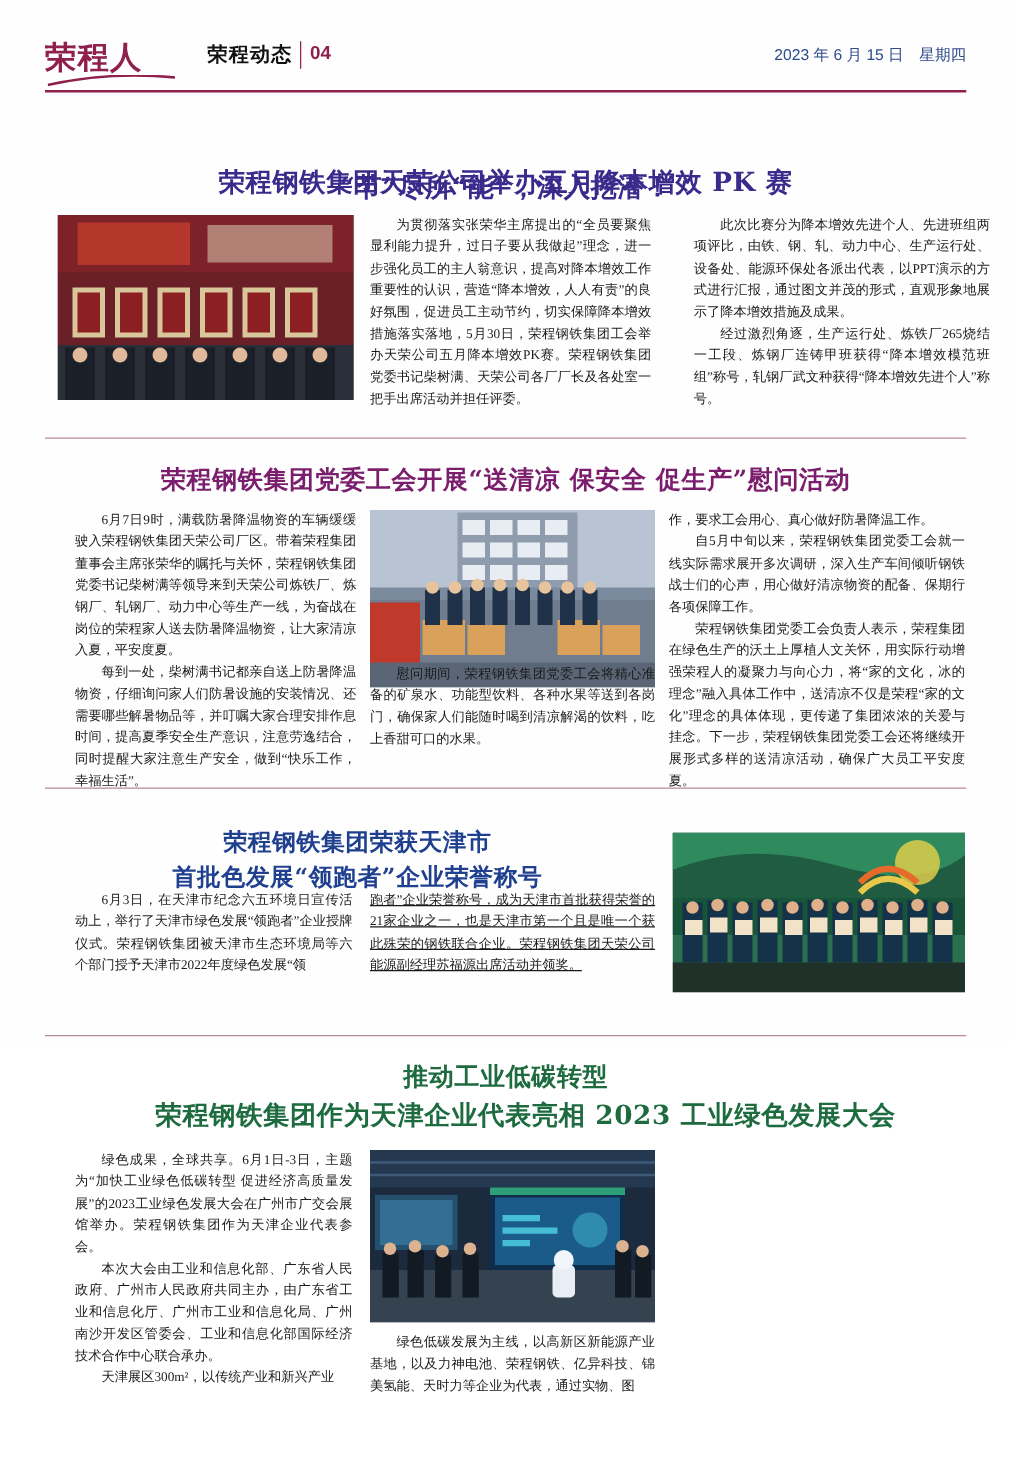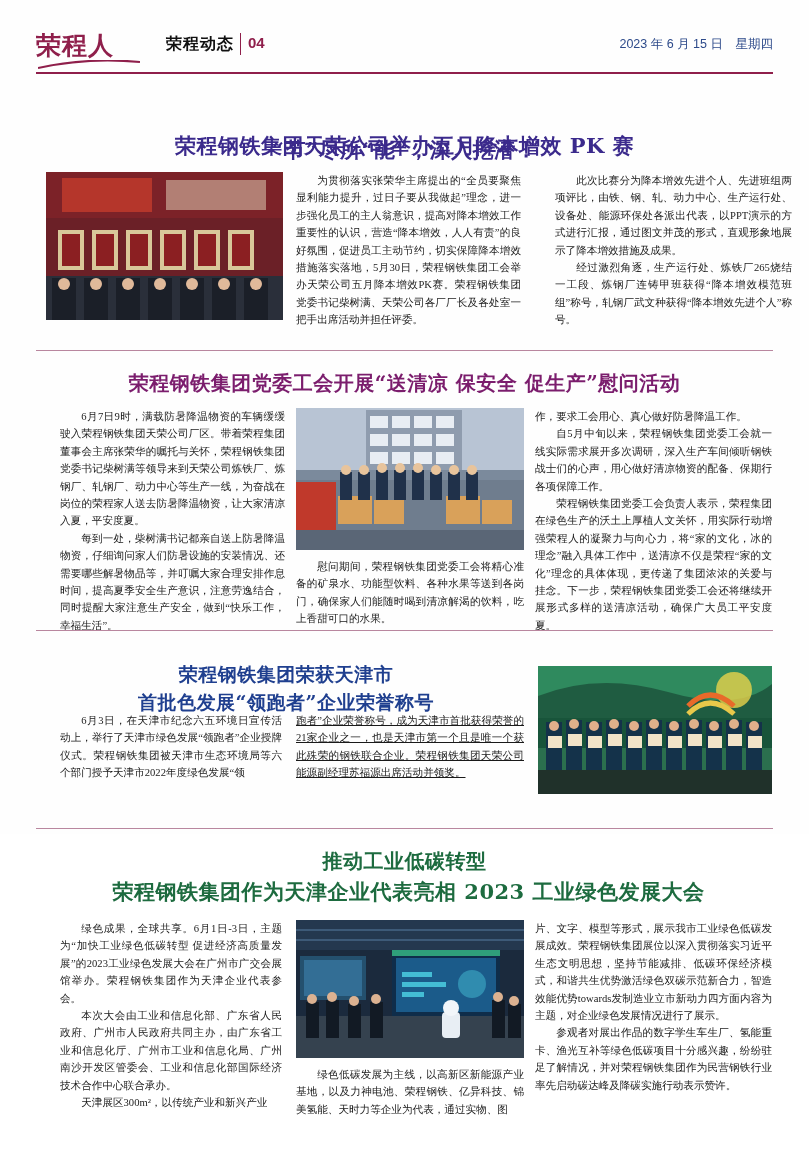--- a/index.html
+++ b/index.html
@@ -252,21 +252,21 @@
           <circle cx="104" cy="60" r="5"></circle>
         <circle cx="122" cy="60" r="5"></circle>
           <circle cx="140" cy="62" r="5"></circle>
         <circle cx="158" cy="62" r="5"></circle>
           <circle cx="176" cy="62" r="5"></circle>
       </g>
       <rect x="0" y="122" width="228" height="20" fill="#5a6676"></rect>
     </svg>
   </div>
 
-  <div class="col" style="left:296px; top:558px; width:228px;">
+  <div class="col" style="left:296px; top:531px; width:228px;">
     <p>慰问期间，荣程钢铁集团党委工会将精心准备的矿泉水、功能型饮料、各种水果等送到各岗门，确保家人们能随时喝到清凉解渴的饮料，吃上香甜可口的水果。</p>
   </div>
 
   <div class="col" style="left:535px; top:408px; width:237px;">
     <p style="text-indent:0;">作，要求工会用心、真心做好防暑降温工作。</p>
     <p>自5月中旬以来，荣程钢铁集团党委工会就一线实际需求展开多次调研，深入生产车间倾听钢铁战士们的心声，用心做好清凉物资的配备、保期行各项保障工作。</p>
     <p>荣程钢铁集团党委工会负责人表示，荣程集团在绿色生产的沃土上厚植人文关怀，用实际行动增强荣程人的凝聚力与向心力，将“家的文化，冰的理念”融入具体工作中，送清凉不仅是荣程“家的文化”理念的具体体现，更传递了集团浓浓的关爱与挂念。下一步，荣程钢铁集团党委工会还将继续开展形式多样的送清凉活动，确保广大员工平安度夏。</p>
   </div>
 
   <div class="rule thin" style="top:630px;"></div>
@@ -329,21 +329,21 @@
   <div class="col" style="left:60px; top:712px; width:222px;">
     <p>6月3日，在天津市纪念六五环境日宣传活动上，举行了天津市绿色发展“领跑者”企业授牌仪式。荣程钢铁集团被天津市生态环境局等六个部门授予天津市2022年度绿色发展“领</p>
   </div>
   <div class="col" style="left:296px; top:712px; width:228px;text-decoration:underline;">
     <p style="text-indent:0;">跑者”企业荣誉称号，成为天津市首批获得荣誉的21家企业之一，也是天津市第一个且是唯一个获此殊荣的钢铁联合企业。荣程钢铁集团天荣公司能源副经理苏福源出席活动并领奖。</p>
   </div>
 
   <div class="rule thin" style="top:828px;"></div>
 
   <div class="headline" style="left:36px; top:846px; width:737px; font-size:20px; color:#1d6b3f;">推动工业低碳转型</div>
-  <div class="headline" style="left:40px; top:876px; width:737px; font-size:21px; color:#1d6b3f;">荣程钢铁集团作为天津企业代表亮相 2023 工业绿色发展大会</div>
+  <div class="headline" style="left:52px; top:876px; width:737px; font-size:21px; color:#1d6b3f;">荣程钢铁集团作为天津企业代表亮相 2023 工业绿色发展大会</div>
 
   <div class="col" style="left:60px; top:920px; width:222px;">
     <p>绿色成果，全球共享。6月1日-3日，主题为“加快工业绿色低碳转型 促进经济高质量发展”的2023工业绿色发展大会在广州市广交会展馆举办。荣程钢铁集团作为天津企业代表参会。</p>
     <p>本次大会由工业和信息化部、广东省人民政府、广州市人民政府共同主办，由广东省工业和信息化厅、广州市工业和信息化局、广州南沙开发区管委会、工业和信息化部国际经济技术合作中心联合承办。</p>
     <p>天津展区300m²，以传统产业和新兴产业</p>
   </div>
 
   <div class="photo" style="left:296px; top:920px; width:228px; height:138px;">
     <svg width="228" height="138" viewBox="0 0 228 138">
       <rect x="0" y="0" width="228" height="138" fill="#1b2a3d"></rect>
@@ -382,18 +382,14 @@
       </g>
       <rect x="146" y="92" width="18" height="26" rx="4" fill="#e8eef4"></rect>
       <circle cx="155" cy="88" r="8" fill="#f2f6fa"></circle>
     </svg>
   </div>
 
   <div class="col" style="left:296px; top:1066px; width:228px;">
     <p>绿色低碳发展为主线，以高新区新能源产业基地，以及力神电池、荣程钢铁、亿异科技、锦美氢能、天时力等企业为代表，通过实物、图</p>
   </div>
 
-  <div class="col" style="left:535px; top:920px; width:237px;">
-    <p style="text-indent:0;">片、文字、模型等形式，展示我市工业绿色低碳发展成效。荣程钢铁集团展位以深入贯彻落实习近平生态文明思想，坚持节能减排、低碳环保经济模式，和谐共生优势激活绿色双碳示范新合力，智造效能优势towards发制造业立市新动力四方面内容为主题，对企业绿色发展情况进行了展示。</p>
-    <p>参观者对展出作品的数字学生车生厂、氢能重卡、渔光互补等绿色低碳项目十分感兴趣，纷纷驻足了解情况，并对荣程钢铁集团作为民营钢铁行业率先启动碳达峰及降碳实施行动表示赞许。</p>
-  </div>
 
 </div>
 
 </body></html>

